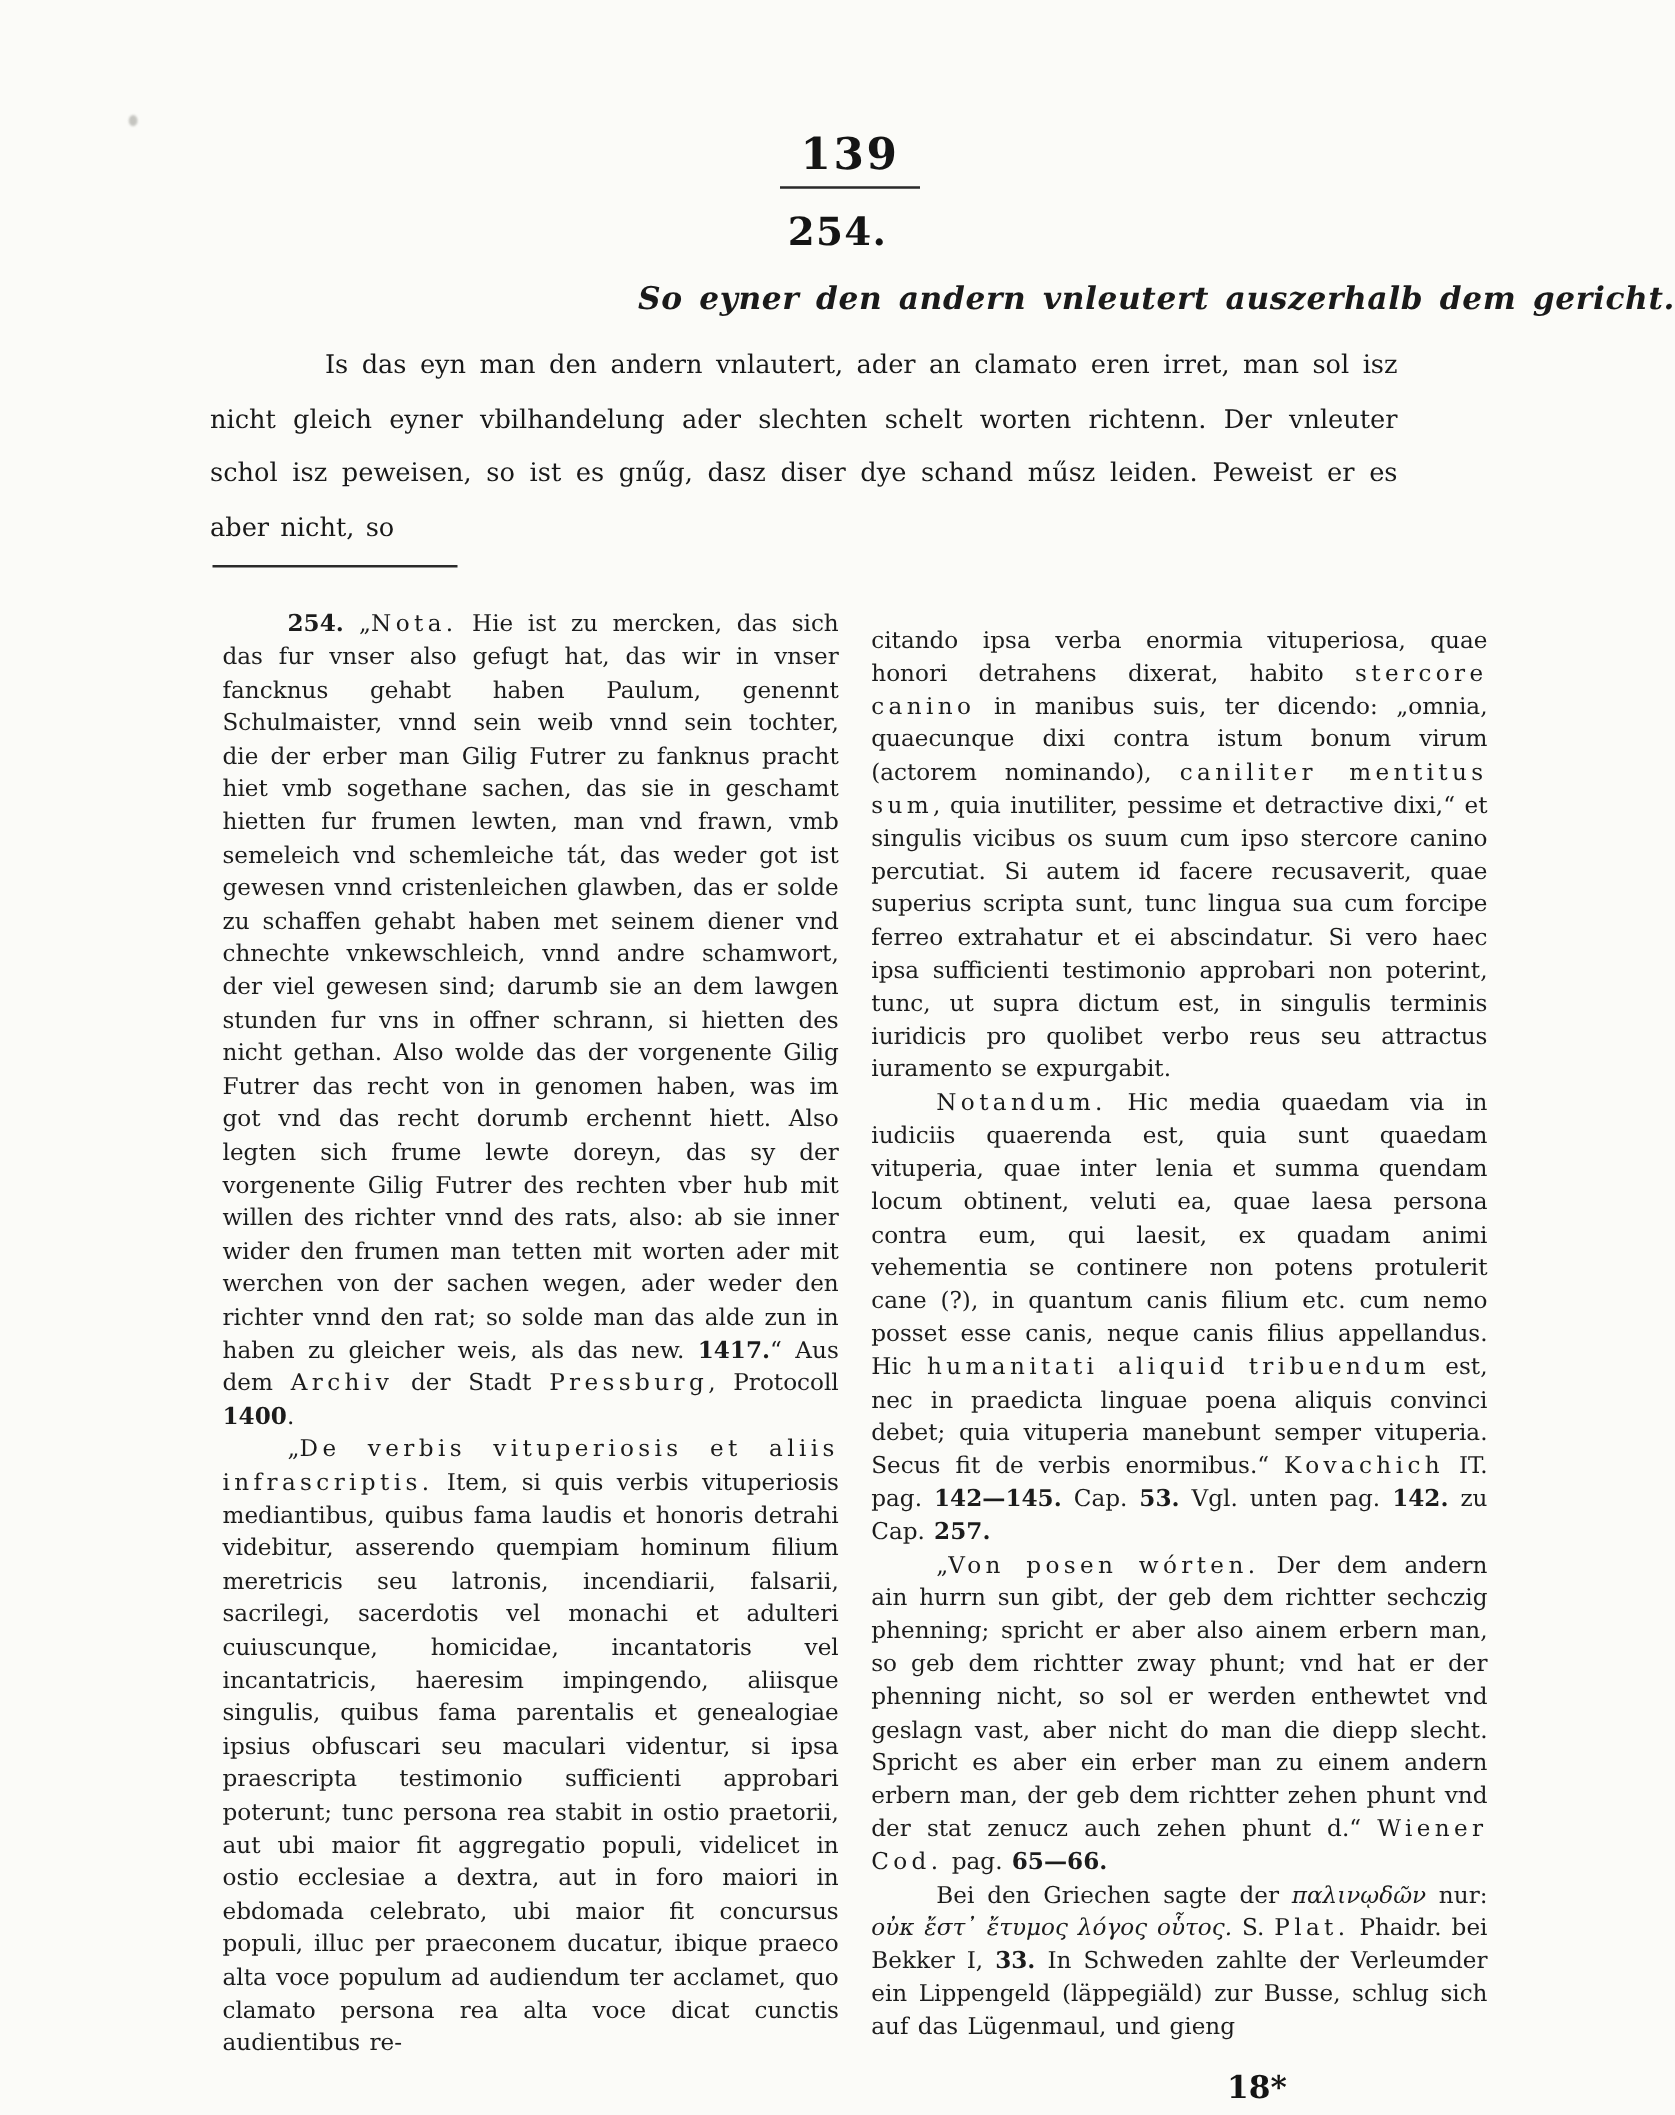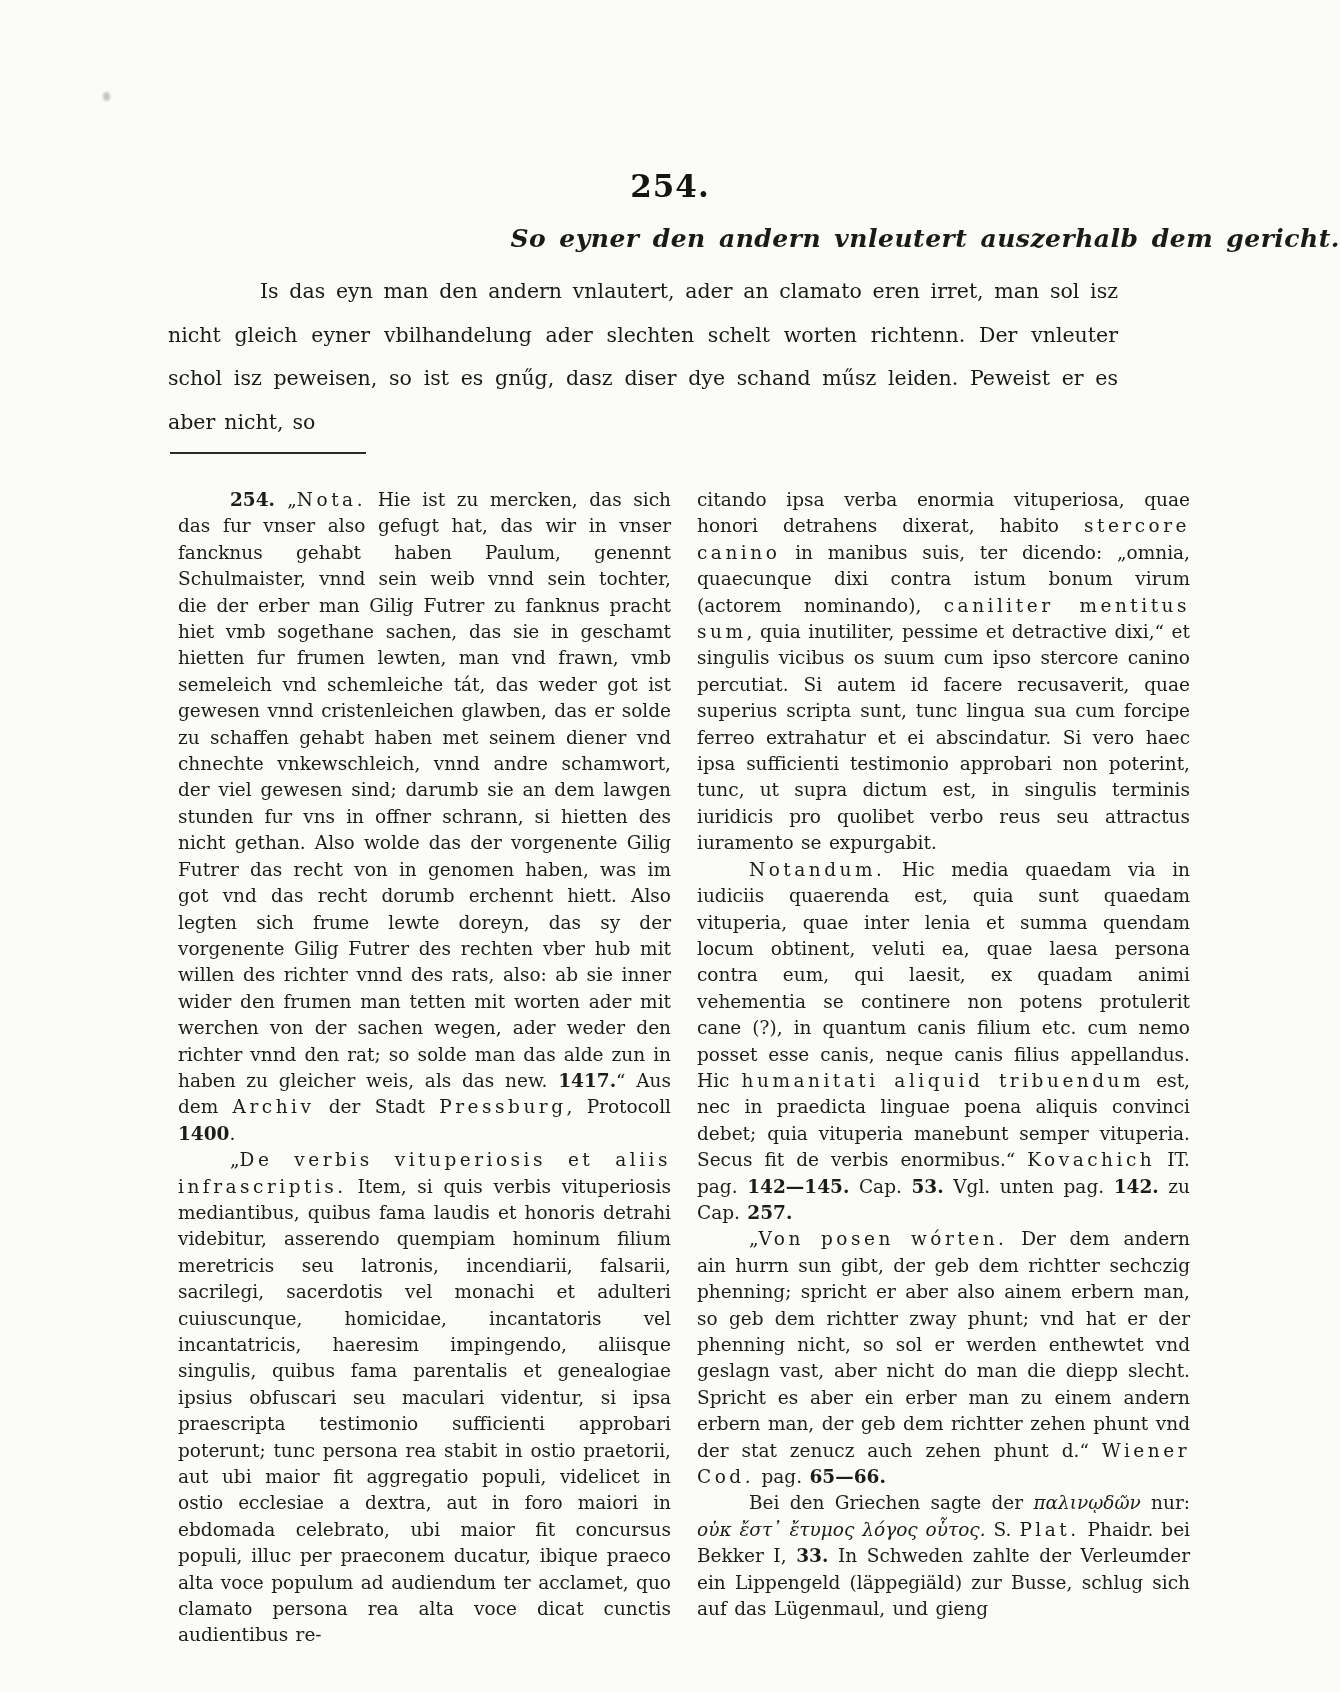--- a/index.html
+++ b/index.html
@@ -91,20 +91,21 @@
   }
   .footnotes-wrap {
     position: absolute;
     top: 487px;
     left: 178px;
     width: 1012px;
   }
   .cols {
     display: flex;
     gap: 26px;
+    align-items: center;
   }
   .col {
     width: 493px;
     font-size: 18.5px;
     line-height: 26.4px;
     text-align: justify;
     word-spacing: 1.5px;
     color: #1c1c1c;
   }
   .para { margin: 0; }
@@ -123,20 +124,23 @@
     transform: translateX(62px);
   }
 </style>
 </head>
 <body>
 
 <div class="page">
 
   <div class="speck"></div>
 
+  <div class="page-number-wrap">
+    <span class="page-number">139</span>
+  </div>
 
   <div class="section-number">254.</div>
 
   <div class="chapter-title">So eyner den andern vnleutert auszerhalb dem gericht.</div>
 
   <p class="body-text">Is das eyn man den andern vnlautert, ader an clamato eren irret, man sol isz nicht gleich eyner vbilhandelung ader slechten schelt worten richtenn. Der vnleuter schol isz peweisen, so ist es gnűg, dasz diser dye schand műsz leiden. Peweist er es aber nicht, so</p>
 
   <div class="footnote-rule"></div>
 
   <div class="footnotes-wrap">
@@ -145,15 +149,16 @@
           <div class="para indent"><span class="b">254. </span><span>„</span><span class="sp">Nota.</span><span> Hie ist zu mercken, das sich das fur vnser also gefugt hat, das wir in vnser fancknus gehabt haben Paulum, genennt Schulmaister, vnnd sein weib vnnd sein tochter, die der erber man Gilig Futrer zu fanknus pracht hiet vmb sogethane sachen, das sie in geschamt hietten fur frumen lewten, man vnd frawn, vmb semeleich vnd schemleiche tát, das weder got ist gewesen vnnd cristenleichen glawben, das er solde zu schaffen gehabt haben met seinem diener vnd chnechte vnkewschleich, vnnd andre schamwort, der viel gewesen sind; darumb sie an dem lawgen stunden fur vns in offner schrann, si hietten des nicht gethan. Also wolde das der vorgenente Gilig Futrer das recht von in genomen haben, was im got vnd das recht dorumb erchennt hiett. Also legten sich frume lewte doreyn, das sy der vorgenente Gilig Futrer des rechten vber hub mit willen des richter vnnd des rats, also: ab sie inner wider den frumen man tetten mit worten ader mit werchen von der sachen wegen, ader weder den richter vnnd den rat; so solde man das alde zun in haben zu gleicher weis, als das new. </span><span class="b">1417.</span><span>“ Aus dem </span><span class="sp">Archiv</span><span> der Stadt </span><span class="sp">Pressburg</span><span>, Protocoll </span><span class="b">1400</span><span>.</span></div>
           <div class="para indent"><span>„</span><span class="sp">De verbis vituperiosis et aliis infrascriptis.</span><span> Item, si quis verbis vituperiosis mediantibus, quibus fama laudis et honoris detrahi videbitur, asserendo quempiam hominum filium meretricis seu latronis, incendiarii, falsarii, sacrilegi, sacerdotis vel monachi et adulteri cuiuscunque, homicidae, incantatoris vel incantatricis, haeresim impingendo, aliisque singulis, quibus fama parentalis et genealogiae ipsius obfuscari seu maculari videntur, si ipsa praescripta testimonio sufficienti approbari poterunt; tunc persona rea stabit in ostio praetorii, aut ubi maior fit aggregatio populi, videlicet in ostio ecclesiae a dextra, aut in foro maiori in ebdomada celebrato, ubi maior fit concursus populi, illuc per praeconem ducatur, ibique praeco alta voce populum ad audiendum ter acclamet, quo clamato persona rea alta voce dicat cunctis audientibus re-</span></div>
         </div>
       <div class="col">
           <div class="para"><span>citando ipsa verba enormia vituperiosa, quae honori detrahens dixerat, habito </span><span class="sp">stercore canino</span><span> in manibus suis, ter dicendo: „omnia, quaecunque dixi contra istum bonum virum (actorem nominando), </span><span class="sp">caniliter mentitus sum</span><span>, quia inutiliter, pessime et detractive dixi,“ et singulis vicibus os suum cum ipso stercore canino percutiat. Si autem id facere recusaverit, quae superius scripta sunt, tunc lingua sua cum forcipe ferreo extrahatur et ei abscindatur. Si vero haec ipsa sufficienti testimonio approbari non poterint, tunc, ut supra dictum est, in singulis terminis iuridicis pro quolibet verbo reus seu attractus iuramento se expurgabit.</span></div>
           <div class="para indent"><span class="sp">Notandum.</span><span> Hic media quaedam via in iudiciis quaerenda est, quia sunt quaedam vituperia, quae inter lenia et summa quendam locum obtinent, veluti ea, quae laesa persona contra eum, qui laesit, ex quadam animi vehementia se continere non potens protulerit cane (?), in quantum canis filium etc. cum nemo posset esse canis, neque canis filius appellandus. Hic </span><span class="sp">humanitati aliquid tribuendum</span><span> est, nec in praedicta linguae poena aliquis convinci debet; quia vituperia manebunt semper vituperia. Secus fit de verbis enormibus.“ </span><span class="sp">Kovachich</span><span> IT. pag. </span><span class="b">142—145.</span><span> Cap. </span><span class="b">53.</span><span> Vgl. unten pag. </span><span class="b">142.</span><span> zu Cap. </span><span class="b">257.</span></div>
           <div class="para indent"><span>„</span><span class="sp">Von posen wórten.</span><span> Der dem andern ain hurrn sun gibt, der geb dem richtter sechczig phenning; spricht er aber also ainem erbern man, so geb dem richtter zway phunt; vnd hat er der phenning nicht, so sol er werden enthewtet vnd geslagn vast, aber nicht do man die diepp slecht. Spricht es aber ein erber man zu einem andern erbern man, der geb dem richtter zehen phunt vnd der stat zenucz auch zehen phunt d.“ </span><span class="sp">Wiener Cod.</span><span> pag. </span><span class="b">65—66.</span></div>
           <div class="para indent"><span>Bei den Griechen sagte der </span><span class="i">παλινῳδῶν</span><span> nur: </span><span class="i">οὐκ ἔστ᾽ ἔτυμος λόγος οὗτος.</span><span> S. </span><span class="sp">Plat.</span><span> Phaidr. bei Bekker I, </span><span class="b">33.</span><span> In Schweden zahlte der Verleumder ein Lippengeld (läppegiäld) zur Busse, schlug sich auf das Lügenmaul, und gieng</span></div>
         </div>
     </div>
+    <div class="signature">18*</div>
   </div>
 
 </div>
 
 </body></html>

